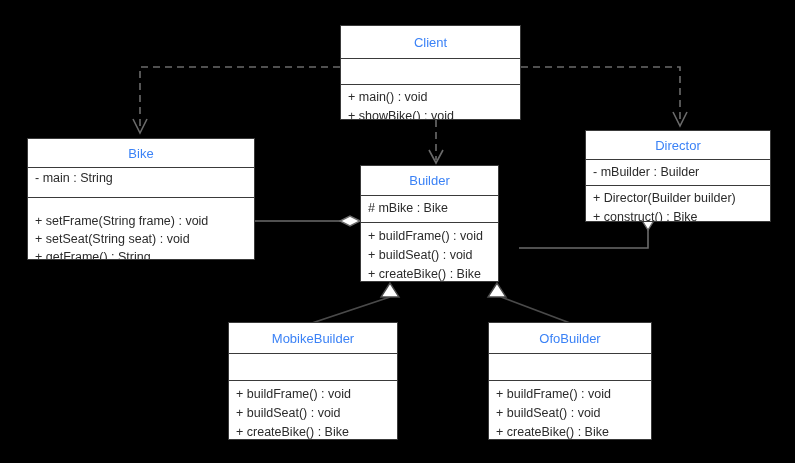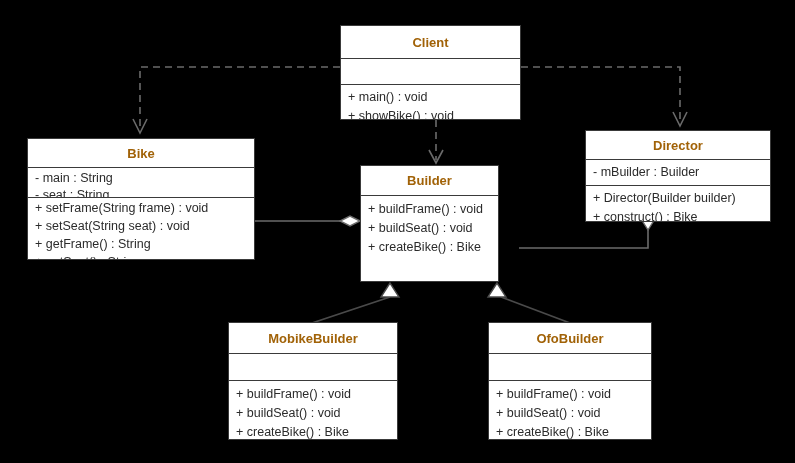--- a/index.html
+++ b/index.html
@@ -26,23 +26,23 @@
   .uml-class {
     position: absolute;
     background: #ffffff;
     border: 1px solid #3a3a3a;
     box-sizing: border-box;
     overflow: hidden;
     z-index: 5;
   }
   .uml-title {
     text-align: center;
-    font-weight: bold;
+    font-weight: normal;
     font-size: 13px;
-    color: #a16207;
+    color: #3b82f6;
     box-sizing: border-box;
     display: flex;
     align-items: center;
     justify-content: center;
   }
   .uml-compartment {
     border-top: 1px solid #3a3a3a;
     box-sizing: border-box;
     padding: 3px 7px 0 7px;
     overflow: hidden;
@@ -107,32 +107,34 @@
     <div class="uml-compartment" style="height:37px;">
       <div class="uml-line">+ main() : void</div>
       <div class="uml-line">+ showBike() : void</div>
     </div>
   </div>
 
   <div class="uml-class" style="left:27px; top:138px; width:228px; height:122px;">
     <div class="uml-title" style="height:28px;">Bike</div>
     <div class="uml-compartment" style="height:30px; padding-top:2px;">
       <div class="uml-line" style="line-height:17px;">- main : String</div>
-      <div class="uml-line" style="line-height:17px;">- seat : String</div>
     </div>
-    <div class="uml-compartment" style="height:64px; padding-top:1px;">
+    <div class="uml-compartment" style="height:64px; padding-top:14px;">
       <div class="uml-line" style="line-height:18px;">+ setFrame(String frame) : void</div>
       <div class="uml-line" style="line-height:18px;">+ setSeat(String seat) : void</div>
       <div class="uml-line" style="line-height:18px;">+ getFrame() : String</div>
       <div class="uml-line" style="line-height:18px;">+ getSeat() : String</div>
     </div>
   </div>
 
   <div class="uml-class" style="left:360px; top:165px; width:139px; height:117px;">
     <div class="uml-title" style="height:29px;">Builder</div>
+    <div class="uml-compartment" style="height:27px;">
+      <div class="uml-line"># mBike : Bike</div>
+    </div>
     <div class="uml-compartment" style="height:61px; padding-top:4px;">
       <div class="uml-line">+ buildFrame() : void</div>
       <div class="uml-line">+ buildSeat() : void</div>
       <div class="uml-line">+ createBike() : Bike</div>
     </div>
   </div>
 
   <div class="uml-class" style="left:585px; top:130px; width:186px; height:92px;">
     <div class="uml-title" style="height:28px;">Director</div>
     <div class="uml-compartment" style="height:26px;">

